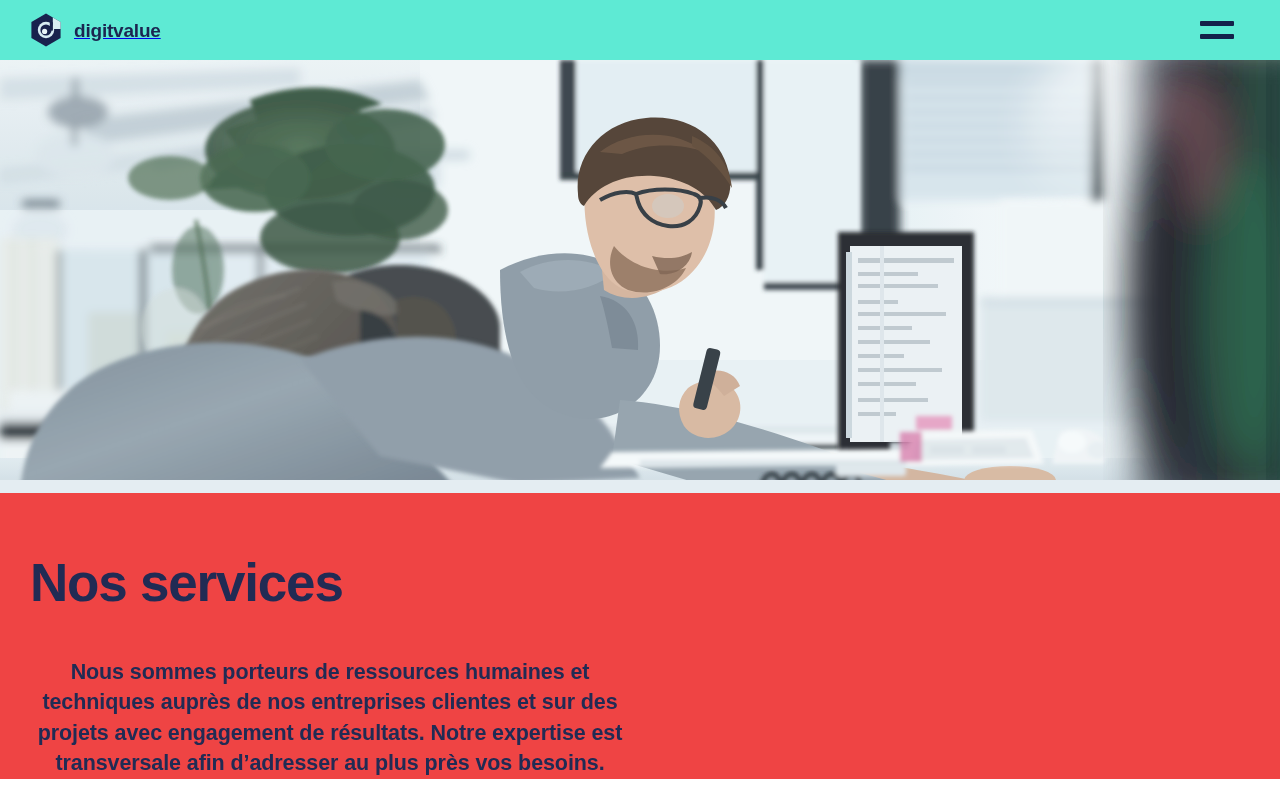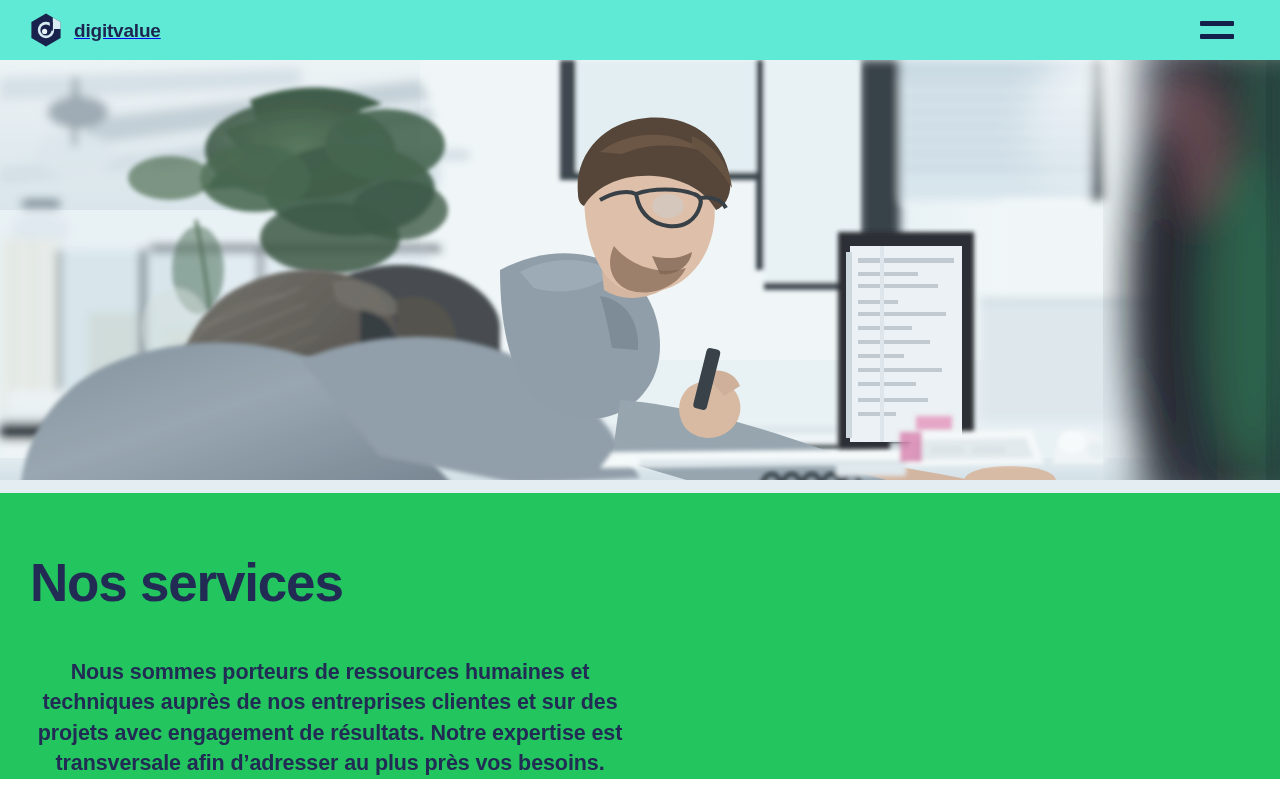--- a/index.html
+++ b/index.html
@@ -78,21 +78,21 @@
     position: absolute;
     inset: 0;
     width: 100%;
     height: 100%;
     display: block;
   }
 
   
   .content {
     padding: 62px 30px 0 30px;
-    background: #22c55e;
+    background: #ef4444;
   }
 
   .page-title {
     font-size: 53px;
     font-weight: bold;
     color: #212b54;
     letter-spacing: -1.2px;
     line-height: 1.05;
     margin: 0 0 46px 0;
   }

